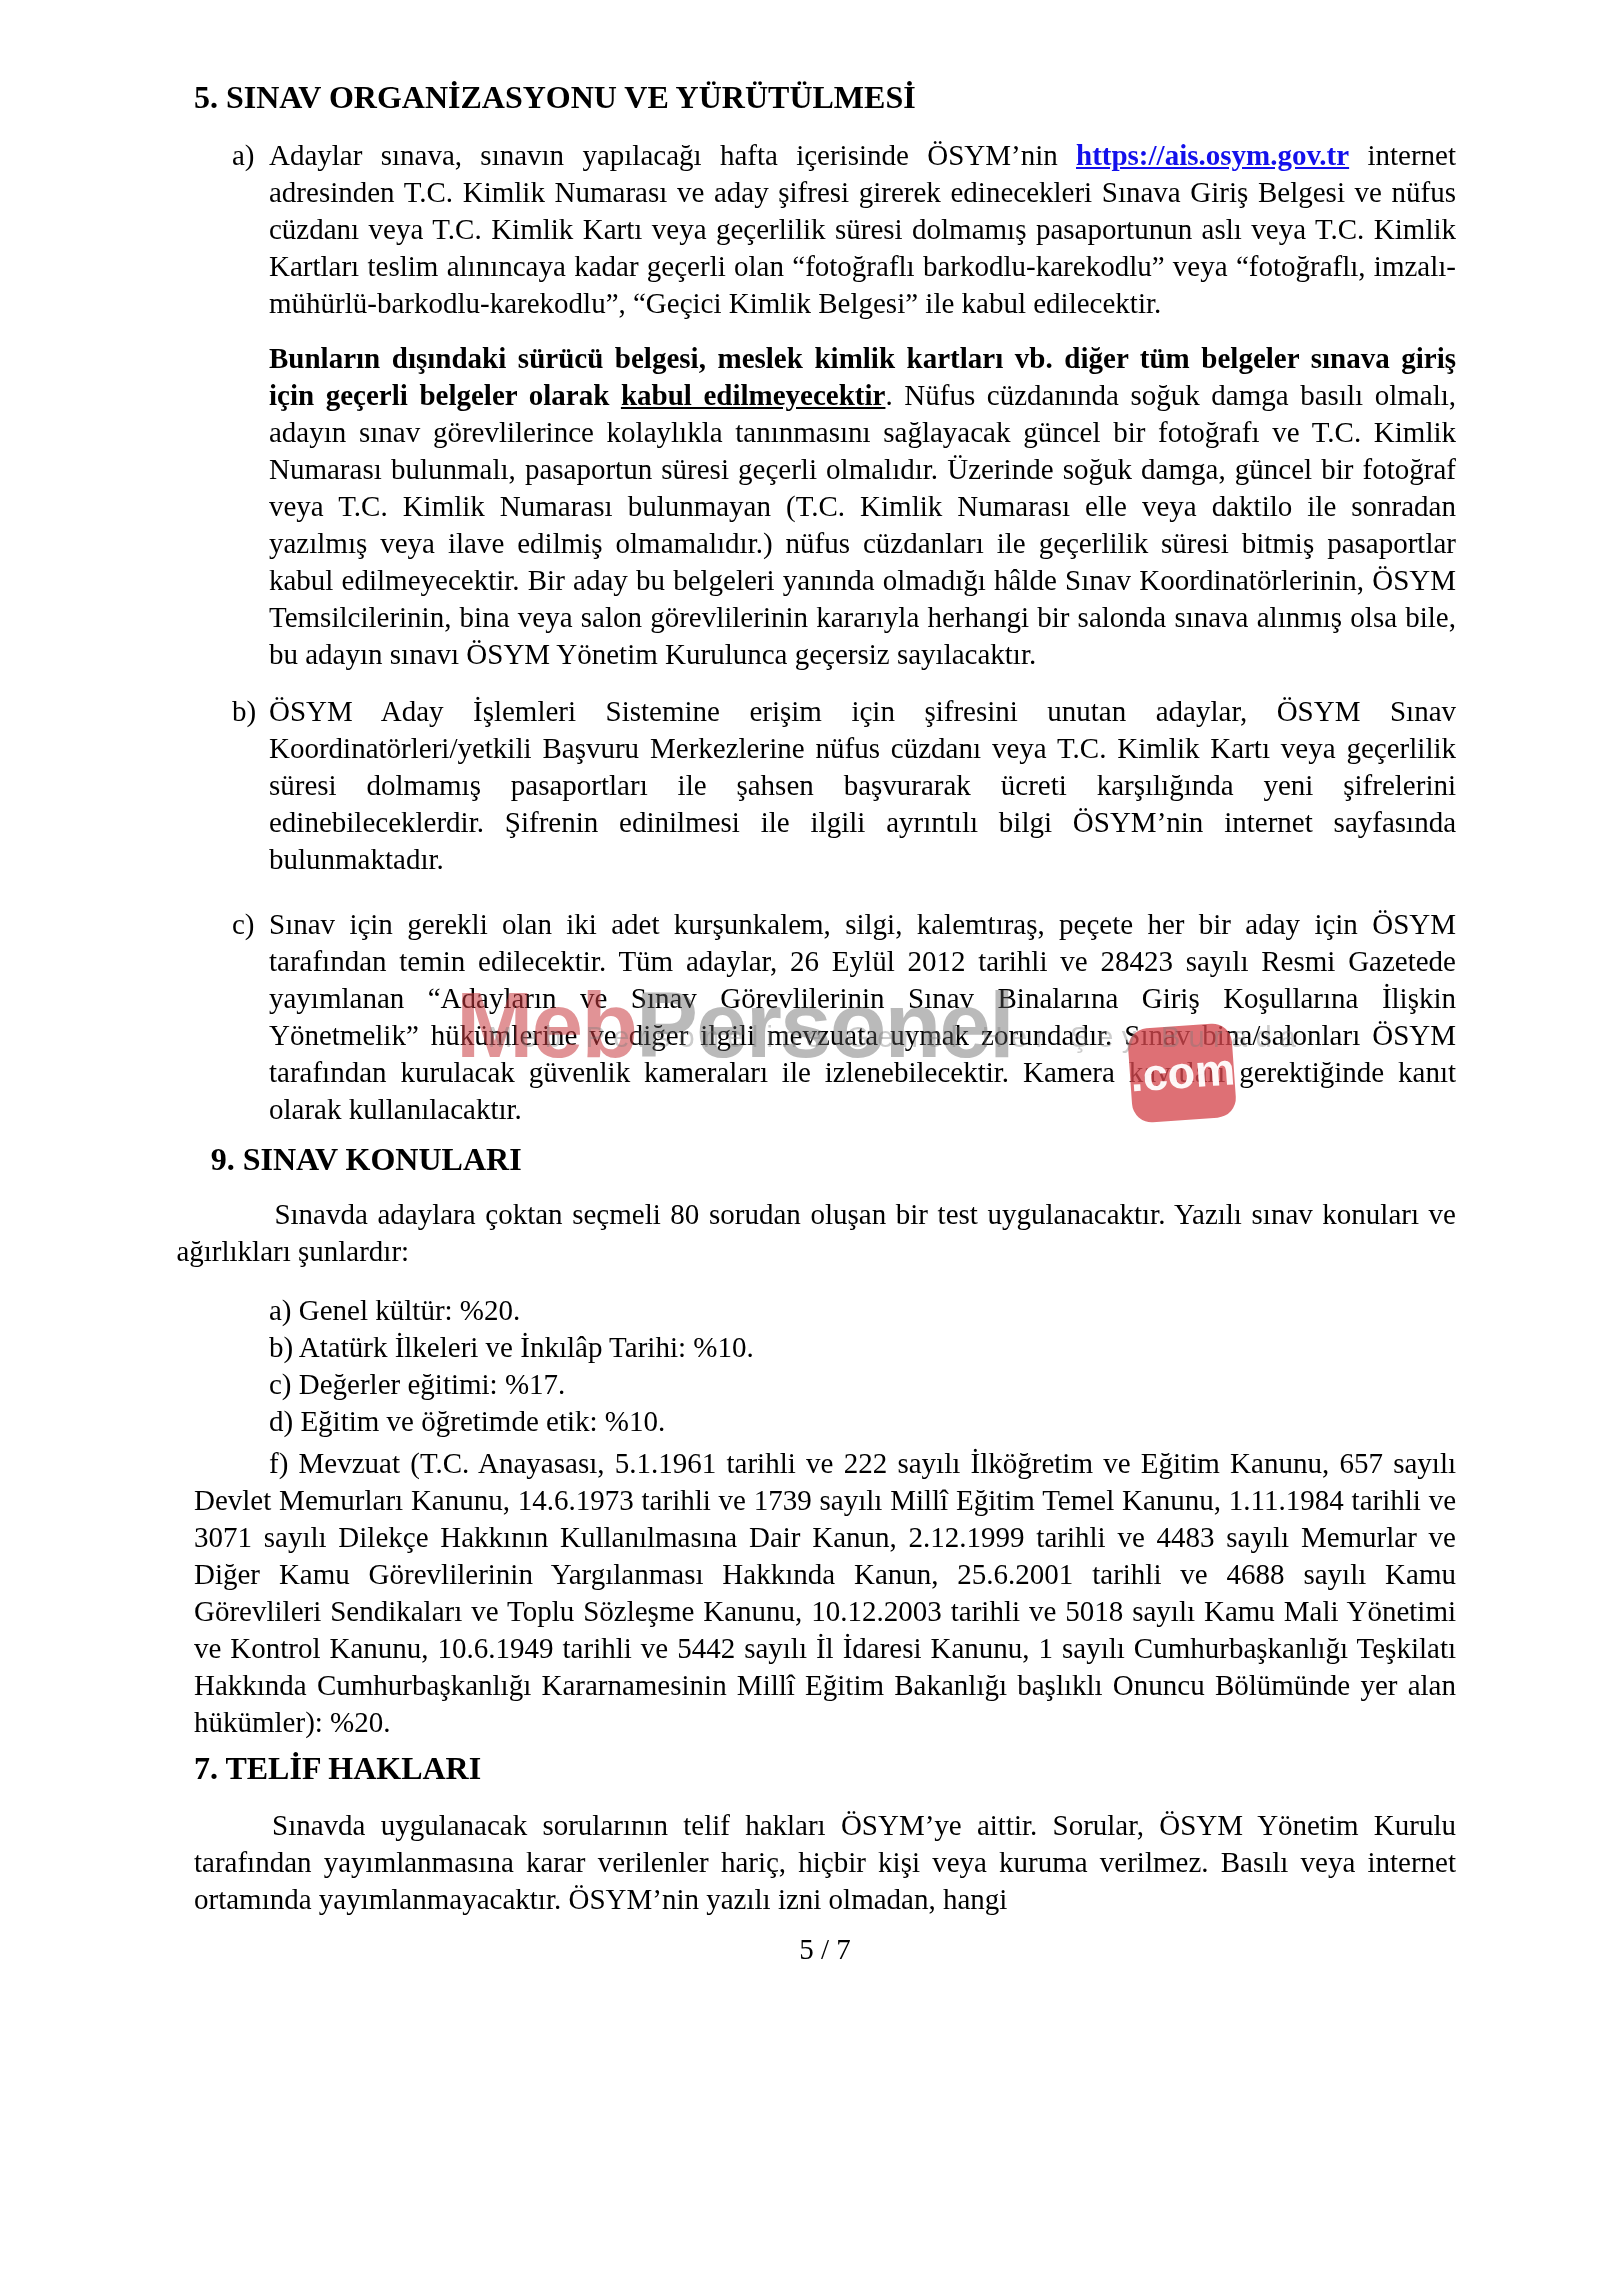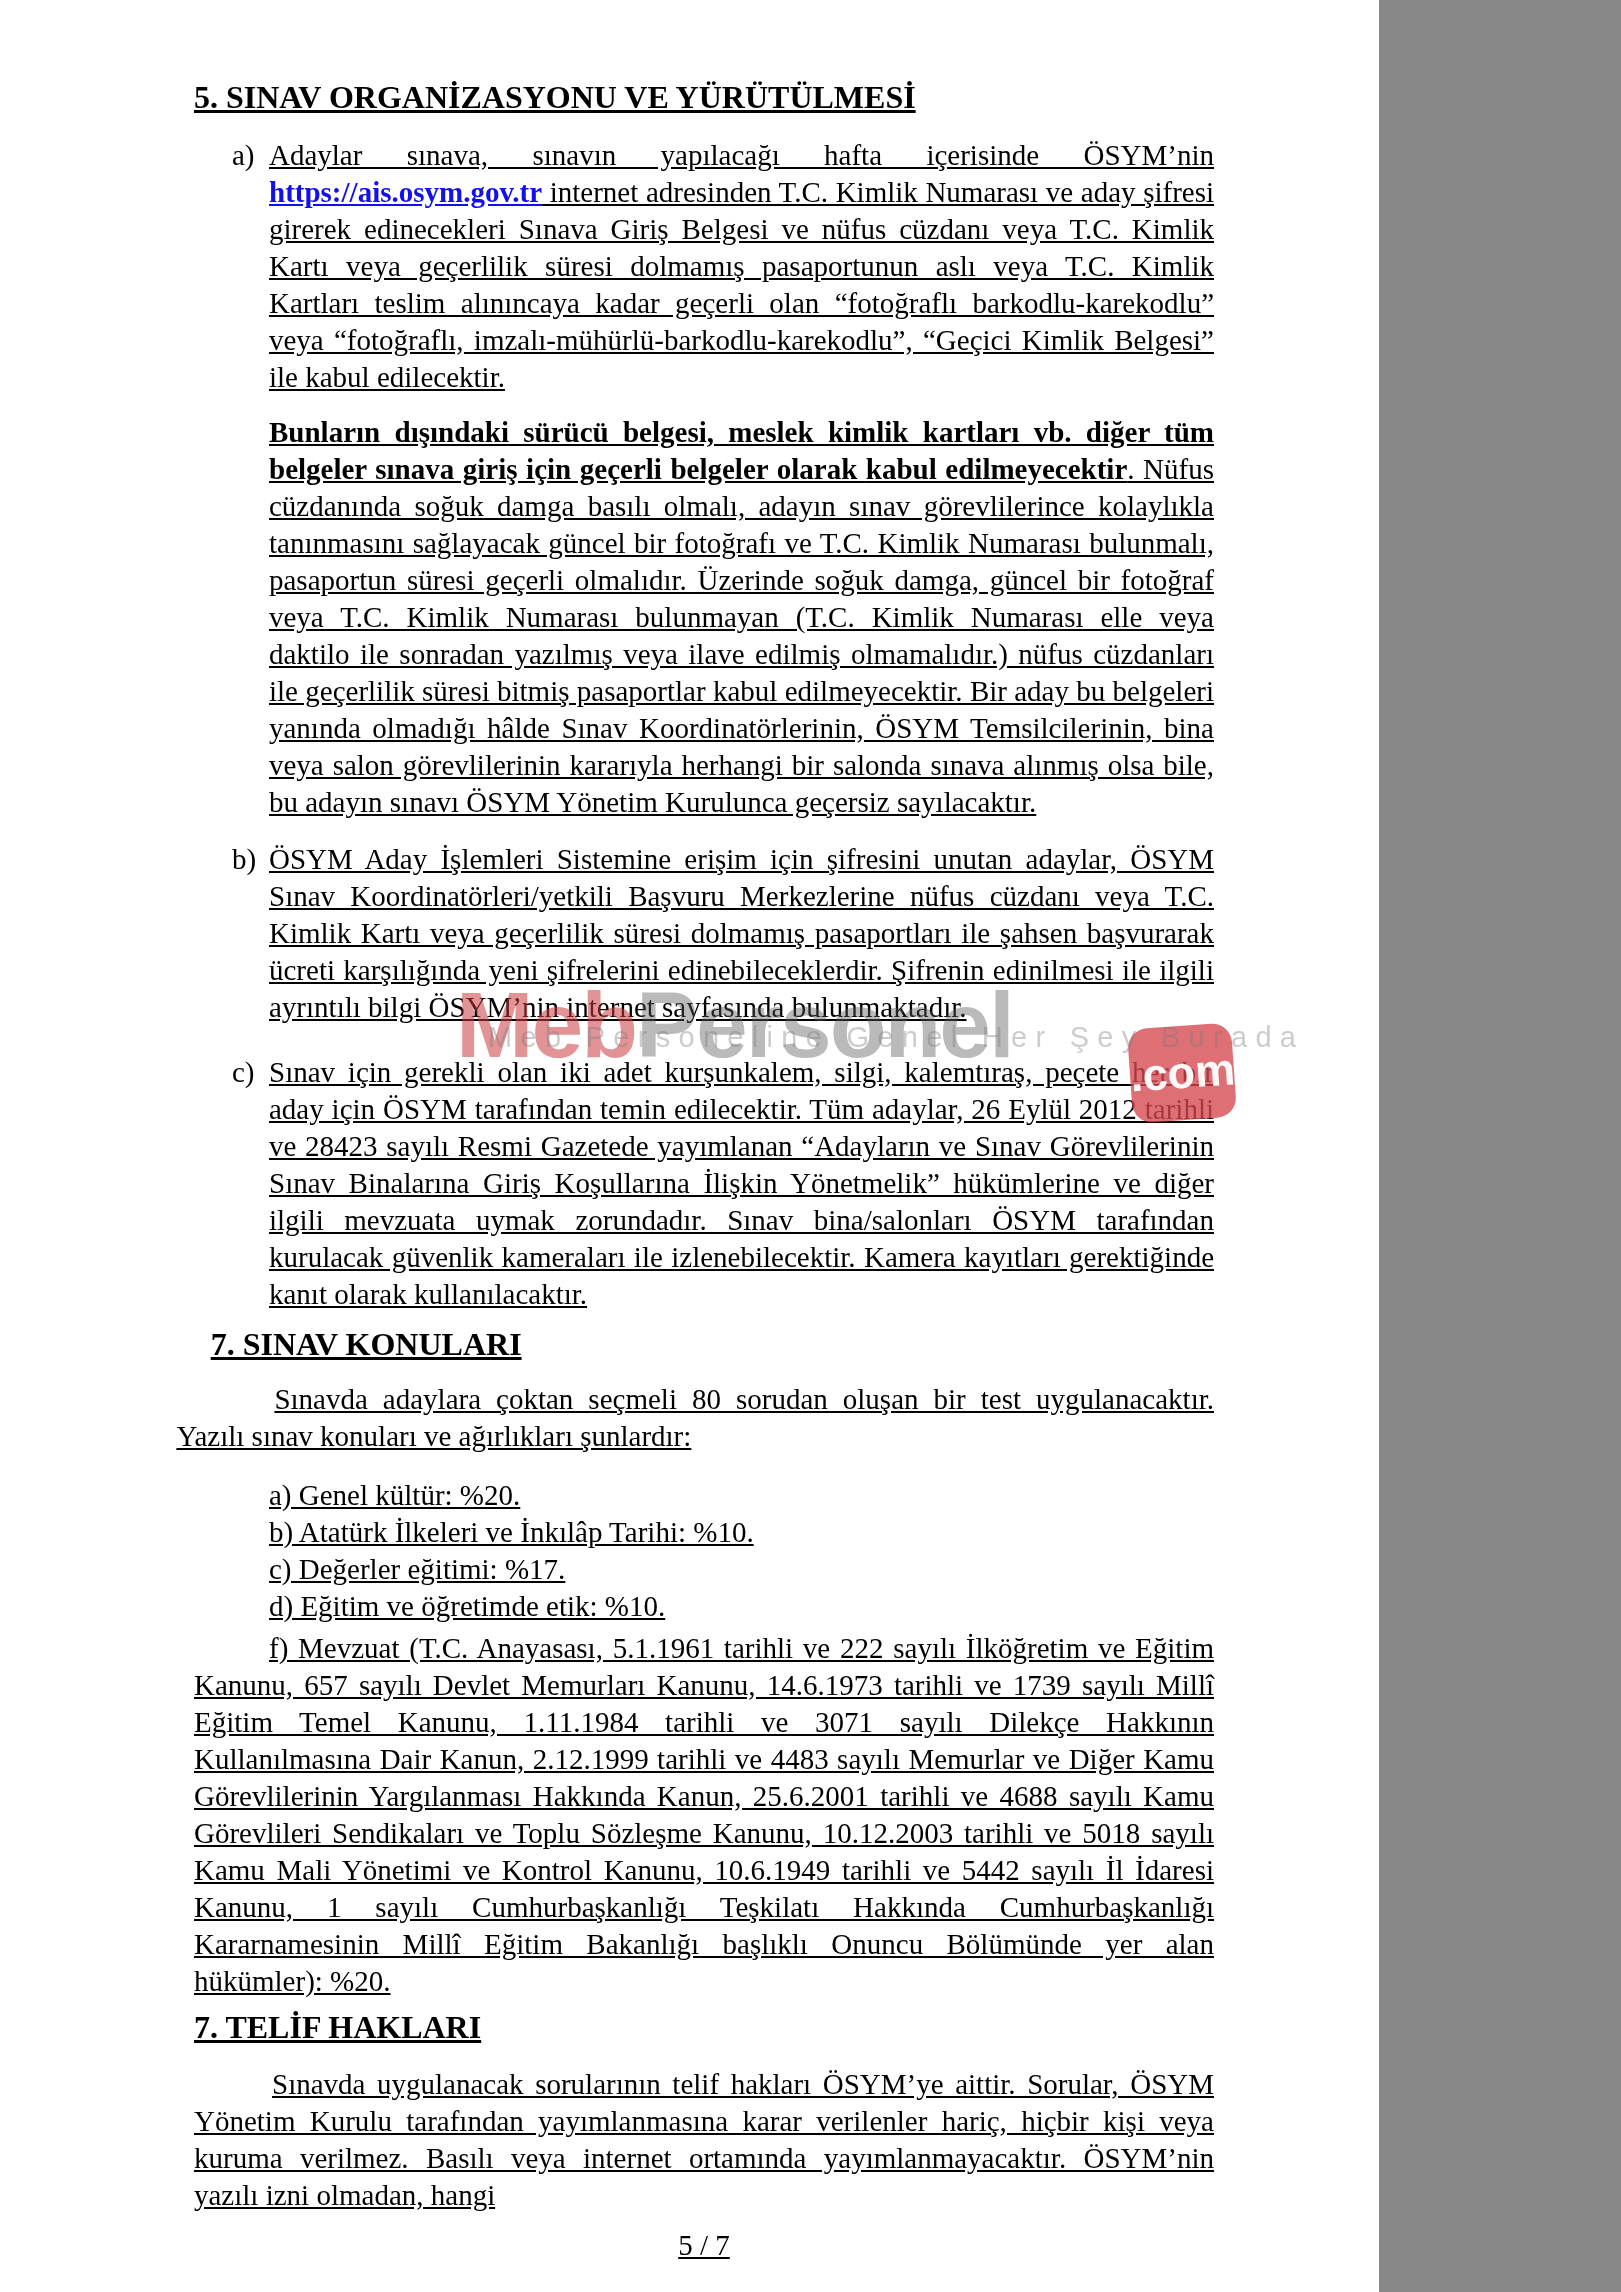--- a/index.html
+++ b/index.html
@@ -1,25 +1,24 @@
 <!DOCTYPE html>
 <html><head>
 <meta charset="utf-8">
 <style>
   html,body{margin:0;padding:0;background:#888;}
   .page{
     position:relative;
-    width:1379px;height:2293px;
+    width:1621px;height:2293px;
     background:#ffffff;
     box-sizing:border-box;
     padding:78px 165px 0 194px;
     font-family:"Liberation Serif","DejaVu Serif",serif;
     font-size:29px;line-height:37px;color:#000;
     overflow:hidden;
-    text-decoration:underline;
   }
   h1,h2{
     font-size:32px;line-height:39px;margin:0;font-weight:bold;
     font-family:"Liberation Serif","DejaVu Serif",serif;
   }
   .h-5{margin-bottom:19.6px;}
   .h-6{margin-top:11.8px;margin-left:16.7px;}
   .h-7{margin-top:7.8px;}
   p{margin:0;}
   .just{text-align:justify;}
@@ -84,21 +83,21 @@
   <div class="list-item li-b">
     <span class="item-label">b)</span>
     <p class="just">ÖSYM Aday İşlemleri Sistemine erişim için şifresini unutan adaylar, ÖSYM Sınav Koordinatörleri/yetkili Başvuru Merkezlerine nüfus cüzdanı veya T.C. Kimlik Kartı veya geçerlilik süresi dolmamış pasaportları ile şahsen başvurarak ücreti karşılığında yeni şifrelerini edinebileceklerdir. Şifrenin edinilmesi ile ilgili ayrıntılı bilgi ÖSYM’nin internet sayfasında bulunmaktadır.</p>
   </div>
 
   <div class="list-item li-c">
     <span class="item-label">c)</span>
     <p class="just">Sınav için gerekli olan iki adet kurşunkalem, silgi, kalemtıraş, peçete her bir aday için ÖSYM tarafından temin edilecektir. Tüm adaylar, 26 Eylül 2012 tarihli ve 28423 sayılı Resmi Gazetede yayımlanan “Adayların ve Sınav Görevlilerinin Sınav Binalarına Giriş Koşullarına İlişkin Yönetmelik” hükümlerine ve diğer ilgili mevzuata uymak zorundadır. Sınav bina/salonları ÖSYM tarafından kurulacak güvenlik kameraları ile izlenebilecektir. Kamera kayıtları gerektiğinde kanıt olarak kullanılacaktır.</p>
   </div>
 
-  <h2 class="h-6">7. SINAV KONULARI</h2>
+  <h2 class="h-6">9. SINAV KONULARI</h2>
 
   <p class="just s6-intro">Sınavda adaylara çoktan seçmeli 80 sorudan oluşan bir test uygulanacaktır. Yazılı sınav konuları ve ağırlıkları şunlardır:</p>
 
   <div class="s6-list">
     <p class="s6-li">a) Genel kültür: %20.</p>
     <p class="s6-li">b) Atatürk İlkeleri ve İnkılâp Tarihi: %10.</p>
     <p class="s6-li">c) Değerler eğitimi: %17.</p>
     <p class="s6-li">d) Eğitim ve öğretimde etik: %10.</p>
   </div>
 

